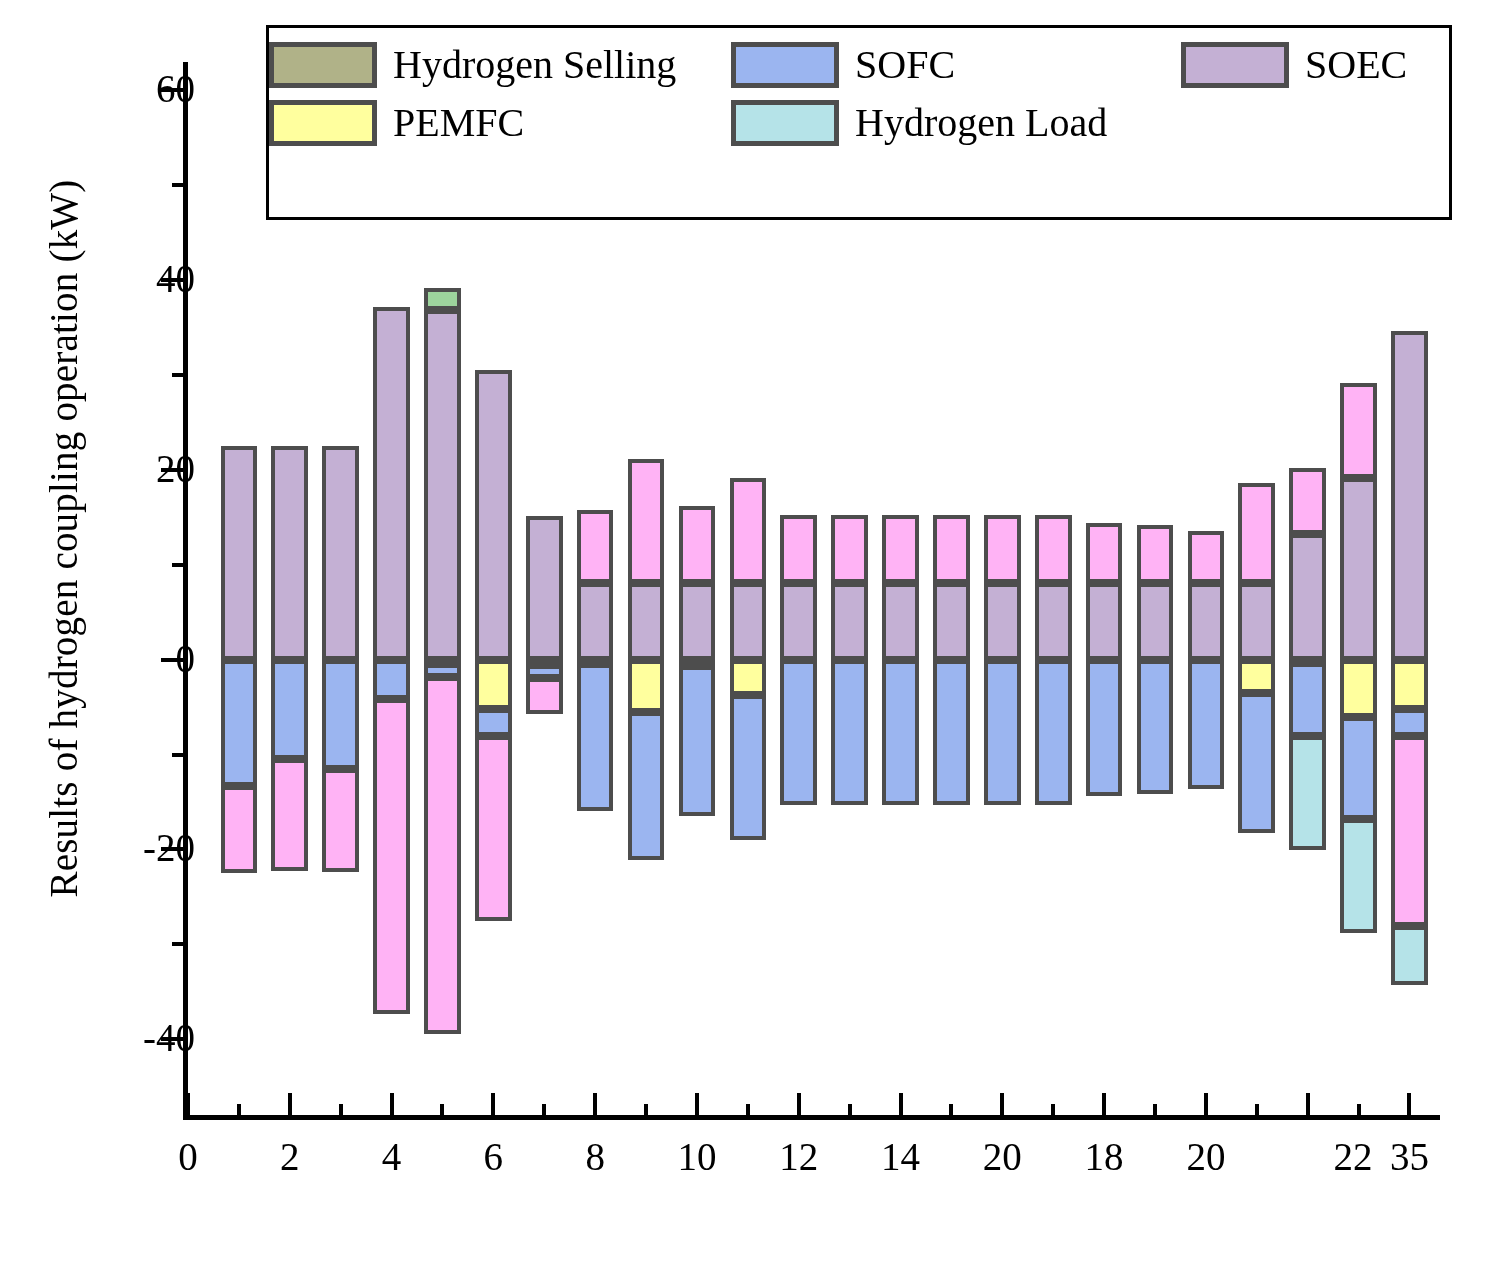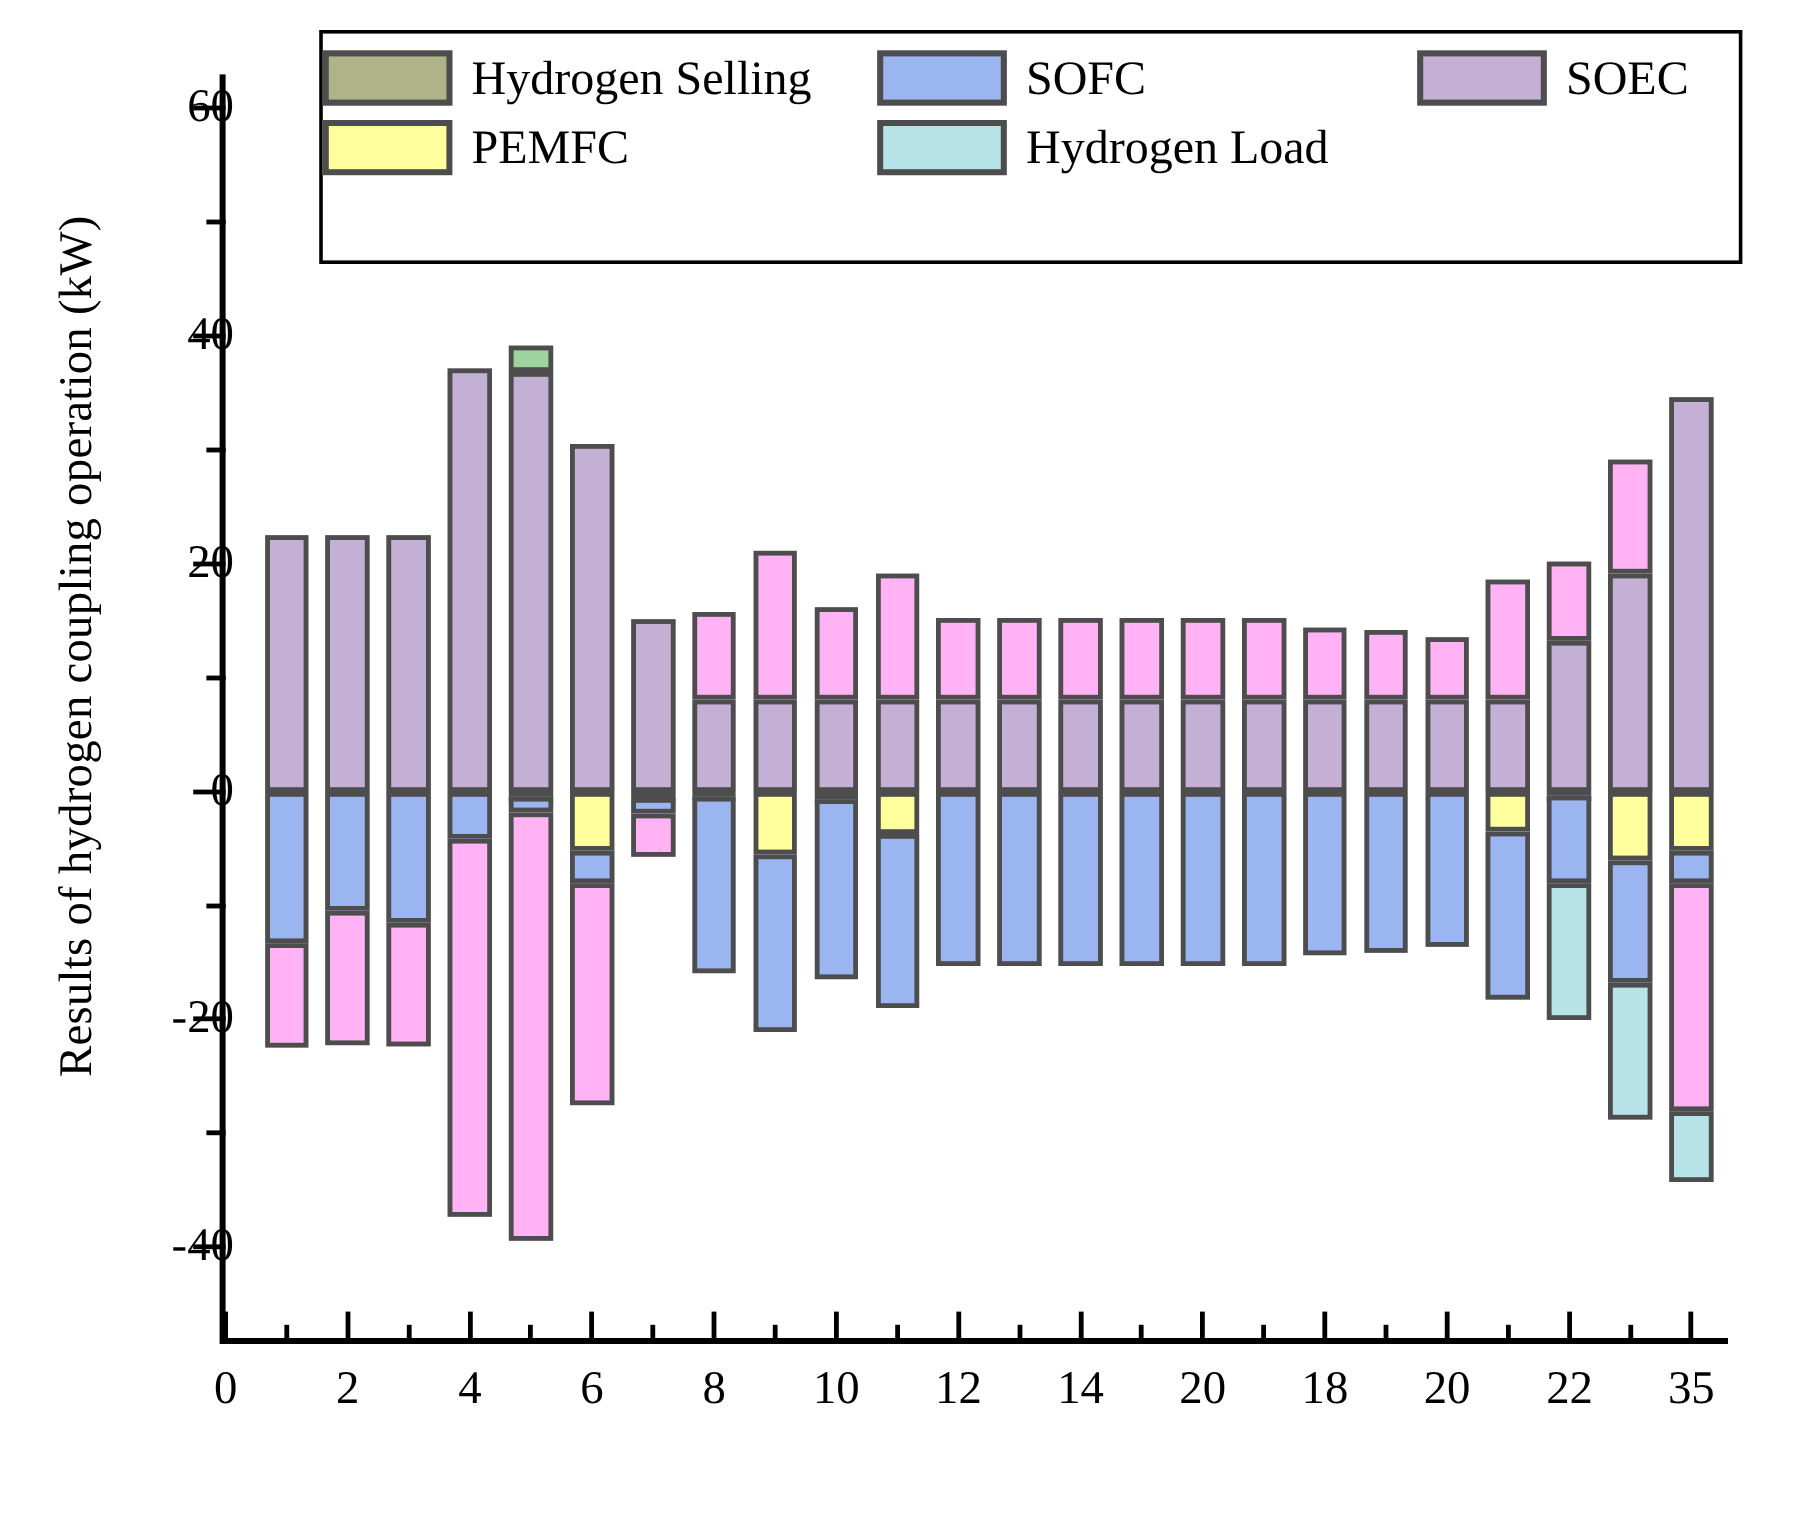--- a/index.html
+++ b/index.html
@@ -144,21 +144,21 @@
         <div class="xtick-lab" style="left: 610.732px; top: 1075px;">12</div>
         <div class="xtick maj" style="left: 710.52px; top: 1031px;"></div>
         <div class="xtick-lab" style="left: 712.52px; top: 1075px;">14</div>
         <div class="xtick maj" style="left: 812.309px; top: 1031px;"></div>
         <div class="xtick-lab" style="left: 814.309px; top: 1075px;">20</div>
         <div class="xtick maj" style="left: 914.098px; top: 1031px;"></div>
         <div class="xtick-lab" style="left: 916.098px; top: 1075px;">18</div>
         <div class="xtick maj" style="left: 1015.89px; top: 1031px;"></div>
         <div class="xtick-lab" style="left: 1017.89px; top: 1075px;">20</div>
         <div class="xtick maj" style="left: 1117.67px; top: 1031px;"></div>
-        <div class="xtick-lab" style="left: 1120px; top: 1075px;">22</div>
+        <div class="xtick-lab" style="left: 1165px; top: 1075px;">22</div>
         <div class="xtick maj" style="left: 1219.46px; top: 1031px;"></div>
         <div class="xtick-lab" style="left: 1221.46px; top: 1075px;">35</div>
         <div class="xtick min" style="left: 48.8943px; top: 1042px;"></div>
         <div class="xtick min" style="left: 150.683px; top: 1042px;"></div>
         <div class="xtick min" style="left: 252.472px; top: 1042px;"></div>
         <div class="xtick min" style="left: 354.26px; top: 1042px;"></div>
         <div class="xtick min" style="left: 456.049px; top: 1042px;"></div>
         <div class="xtick min" style="left: 557.837px; top: 1042px;"></div>
         <div class="xtick min" style="left: 659.626px; top: 1042px;"></div>
         <div class="xtick min" style="left: 761.415px; top: 1042px;"></div>

